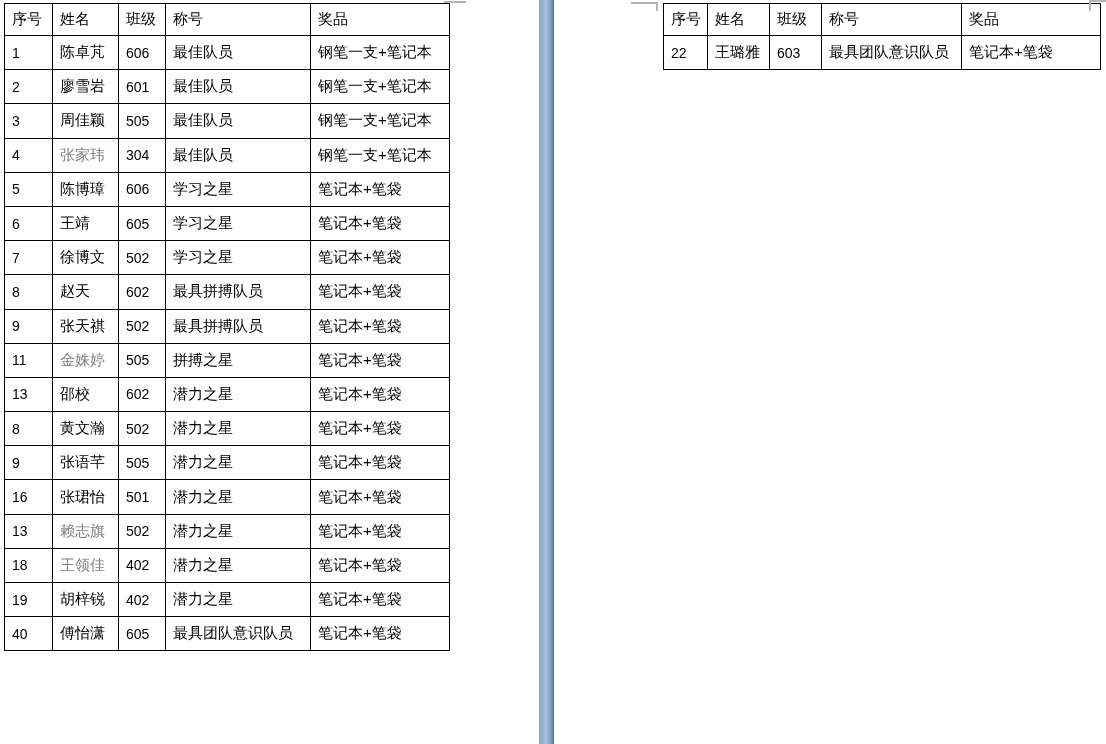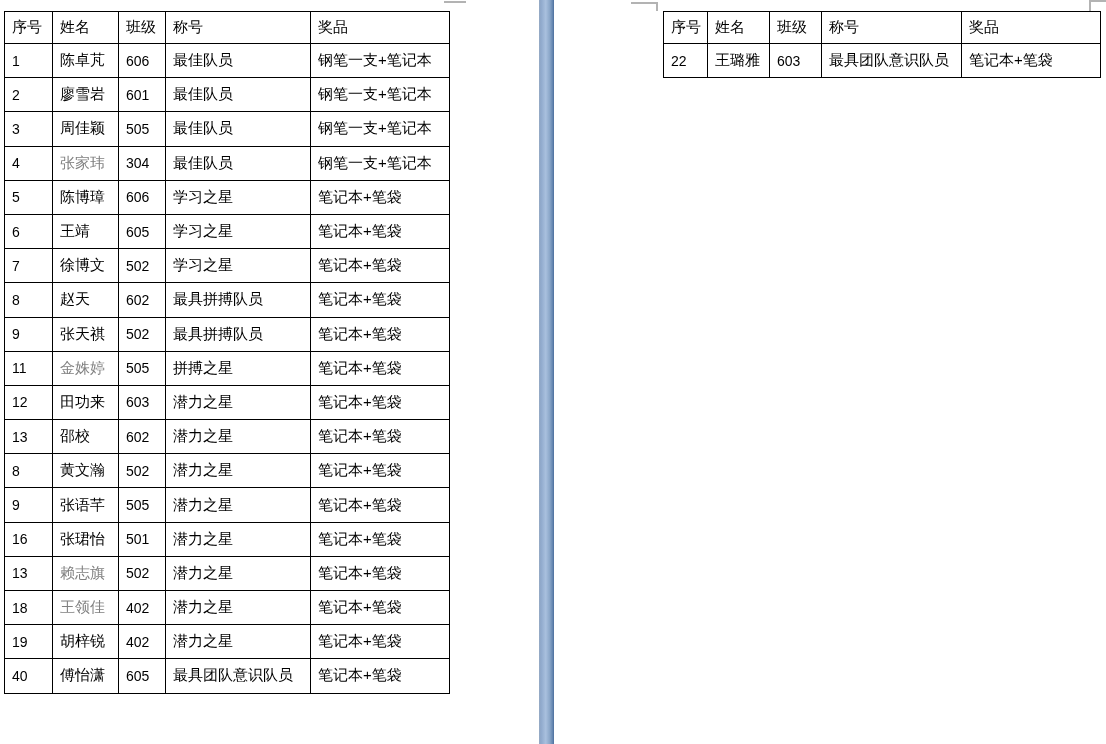--- a/index.html
+++ b/index.html
@@ -7,21 +7,21 @@
     width: 1106px; height: 744px;
     background: #ffffff;
     position: relative;
     overflow: hidden;
     font-family: "Liberation Sans", "DejaVu Sans", sans-serif;
   }
   .canvas { position: absolute; inset: 0; }
 
   table.award-table {
     position: absolute;
-    top: 11px;
+    top: 3px;
     border-collapse: collapse;
     table-layout: fixed;
     background: #ffffff;
   }
   table.award-table.page1 { left: 4px; }
   table.award-table.page2 { left: 663px; }
 
   .award-table th, .award-table td {
     border: 1.5px solid #000000;
     font-weight: normal;
@@ -169,27 +169,20 @@
     <td>笔记本+笔袋</td>
   </tr>
         <tr>
     <td class="num">11</td>
     <td class="grey">金姝婷</td>
     <td class="num">505</td>
     <td>拼搏之星</td>
     <td>笔记本+笔袋</td>
   </tr>
         <tr>
-    <td class="num">12</td>
-    <td>田功来</td>
-    <td class="num">603</td>
-    <td>潜力之星</td>
-    <td>笔记本+笔袋</td>
-  </tr>
-        <tr>
     <td class="num">13</td>
     <td>邵校</td>
     <td class="num">602</td>
     <td>潜力之星</td>
     <td>笔记本+笔袋</td>
   </tr>
         <tr>
     <td class="num">8</td>
     <td>黄文瀚</td>
     <td class="num">502</td>

